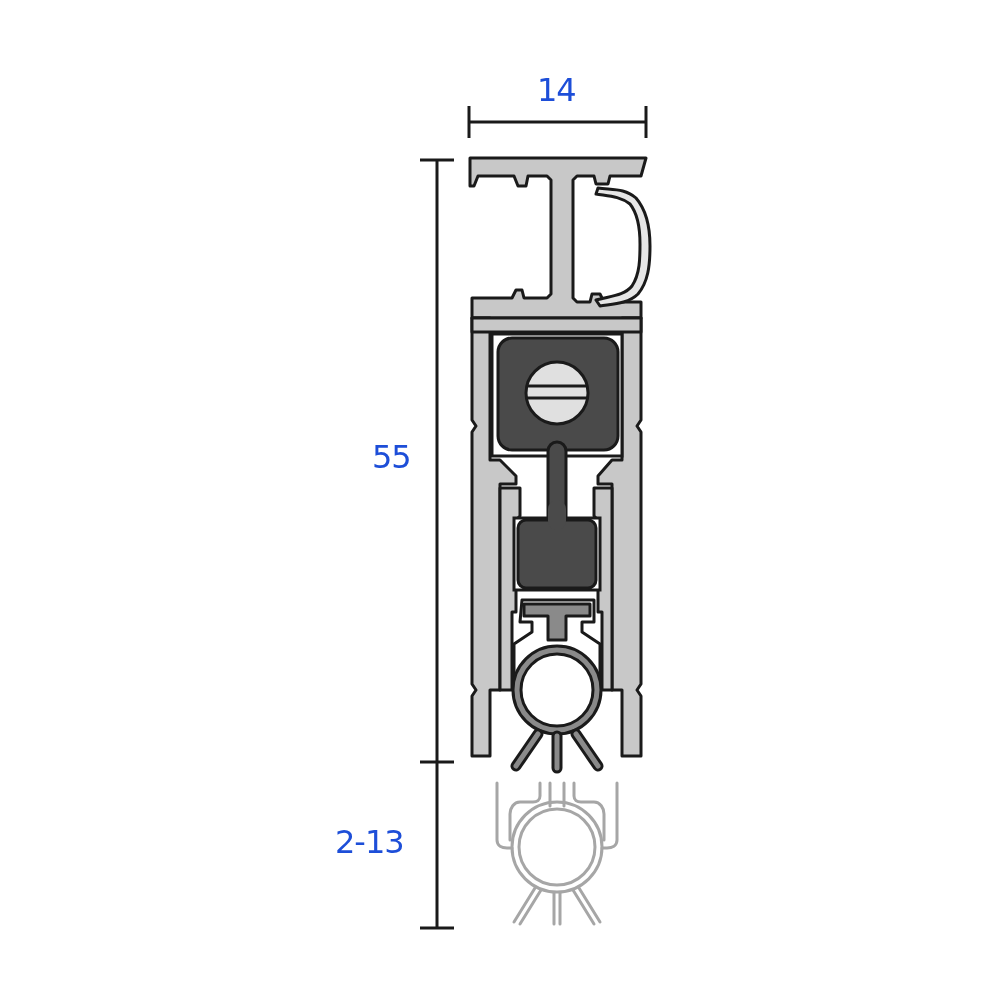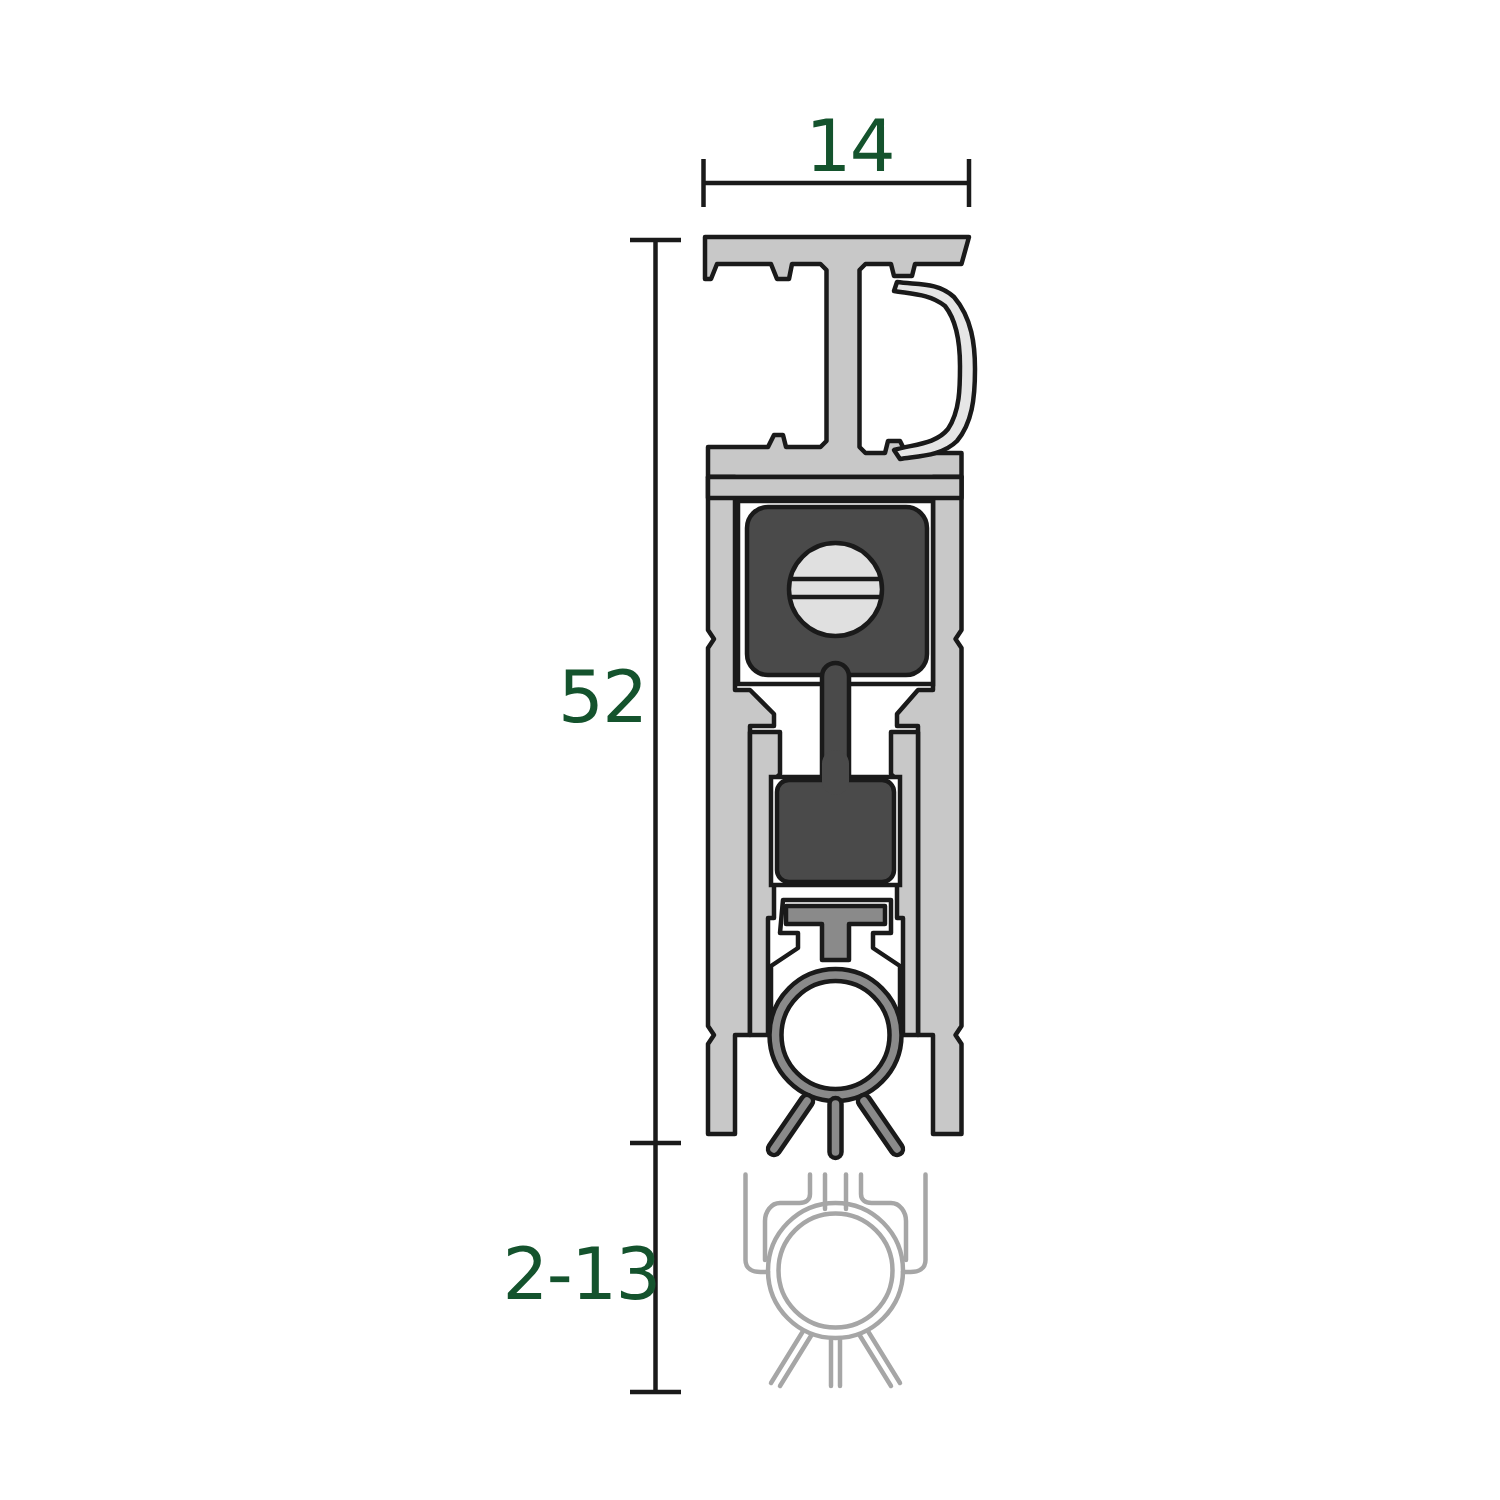--- a/index.html
+++ b/index.html
@@ -1,18 +1,18 @@
 <!DOCTYPE html>
 <html><head>
   <meta charset="utf-8">
   <style>
     html, body { margin: 0; padding: 0; background: #ffffff; }
     body { width: 1000px; height: 1000px; position: relative; overflow: hidden; font-family: "DejaVu Sans", sans-serif; }
     #diagram { position: absolute; left: 0; top: 0; width: 1000px; height: 1000px; }
-    .dim-label { position: absolute; font-family: "DejaVu Sans", sans-serif; font-size: 48px; color: #14532d; line-height: 1; letter-spacing: -1px; }
+    .dim-label { position: absolute; font-family: "DejaVu Sans", sans-serif; font-size: 32px; color: #1d4ed8; line-height: 1; letter-spacing: -1px; }
     #dim-width-label { left: 537px; top: 74px; }
     #dim-height-label { left: 372px; top: 441px; }
     #dim-gap-label { left: 335px; top: 826px; }
   </style>
 </head>
 <body>
 
 <svg id="diagram" viewBox="0 0 1000 1000" xmlns="http://www.w3.org/2000/svg">
 
   <g stroke="#1a1a1a" stroke-width="3" fill="none">
@@ -110,14 +110,14 @@
     <circle cx="557" cy="847" r="45"></circle>
     <circle cx="557" cy="847" r="38"></circle>
 
     <path d="M535,888 L514,922 M541,890 L520,924"></path>
     <path d="M554,893 L554,924 M560,893 L560,924"></path>
     <path d="M579,888 L600,922 M573,890 L594,924"></path>
   </g>
 </svg>
 
 <div id="dim-width-label" class="dim-label">14</div>
-<div id="dim-height-label" class="dim-label">52</div>
+<div id="dim-height-label" class="dim-label">55</div>
 <div id="dim-gap-label" class="dim-label">2-13</div>
 
 </body></html>

